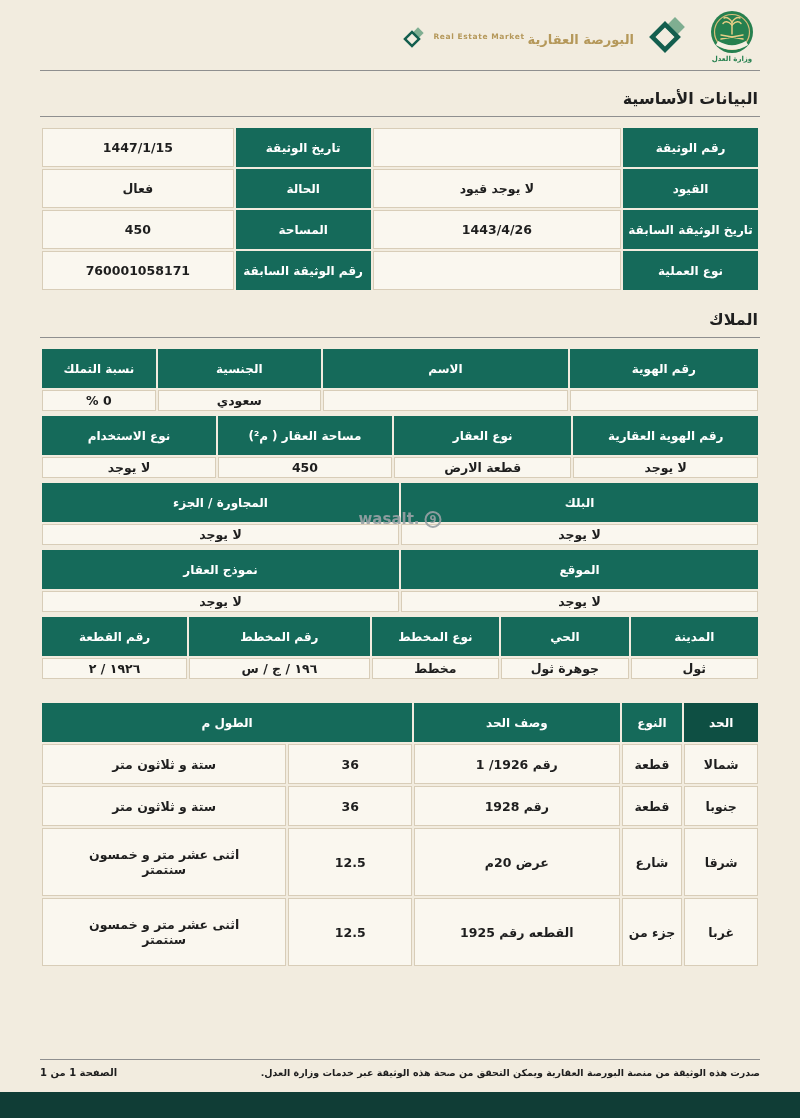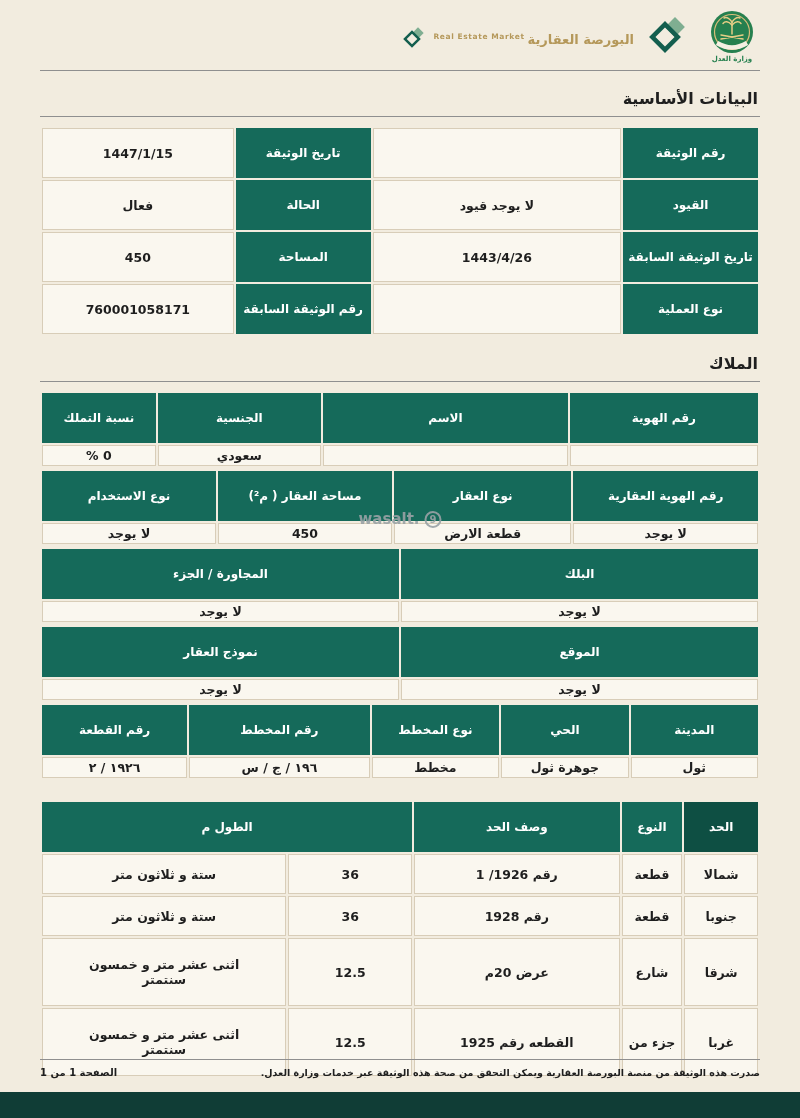--- a/index.html
+++ b/index.html
@@ -28,21 +28,21 @@
   
   h2.sec{
     font-size:16px;font-weight:bold;color:#1f1f1f;
     padding:6px 2px 8px;border-bottom:1px solid #8f8f8f;
     margin-top:12px;margin-bottom:9px;
   }
 
   
   table.tbl{width:100%;border-collapse:separate;border-spacing:2px;table-layout:fixed;margin-bottom:1px}
   .tbl td{text-align:center;vertical-align:middle;font-weight:bold;overflow:hidden}
-  .tbl td.h{background:#156a5a;color:#fff;font-size:12px;height:39px;padding:18px 3px}
+  .tbl td.h{background:#156a5a;color:#fff;font-size:12px;height:39px;padding:2px 3px}
   .tbl td.hd{background:#0e4f43}
   .tbl td.v{background:#faf7ef;border:1px solid #d8cdb8;color:#1e1e1e;font-size:12.5px;height:17px;padding:2px 4px}
 
   .borders-tbl{margin-top:20px}
   .borders-tbl tr.rs td{height:40px}
   .borders-tbl tr.rt td{height:68px}
   .borders-tbl td.lentext{padding:2px 26px;white-space:normal}
 
   
   .watermark{

